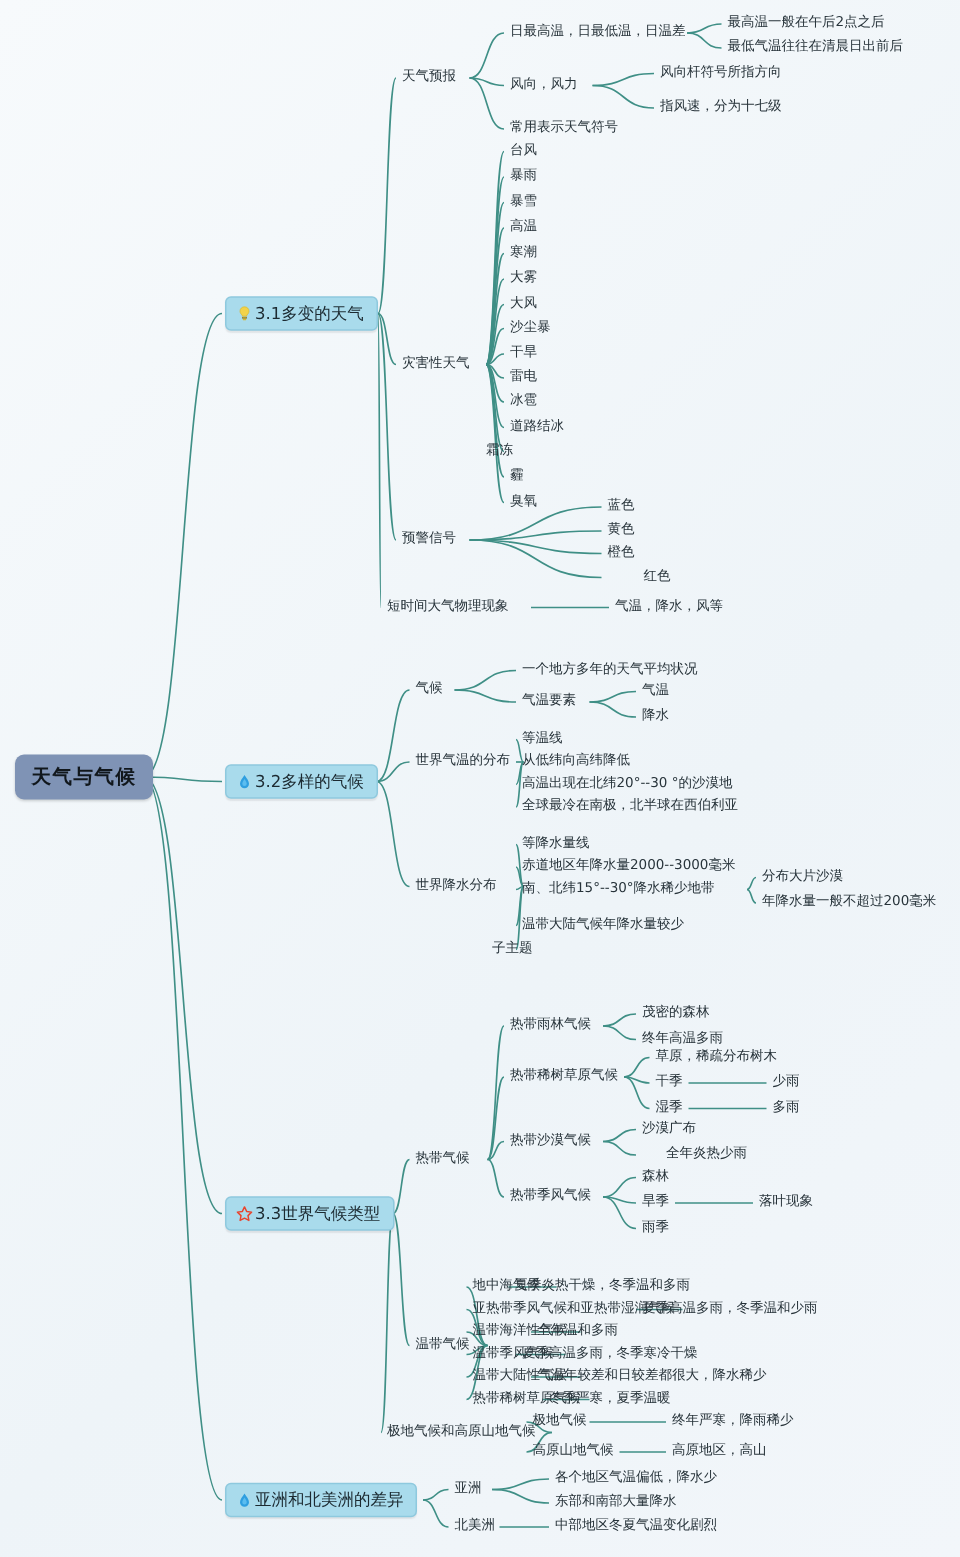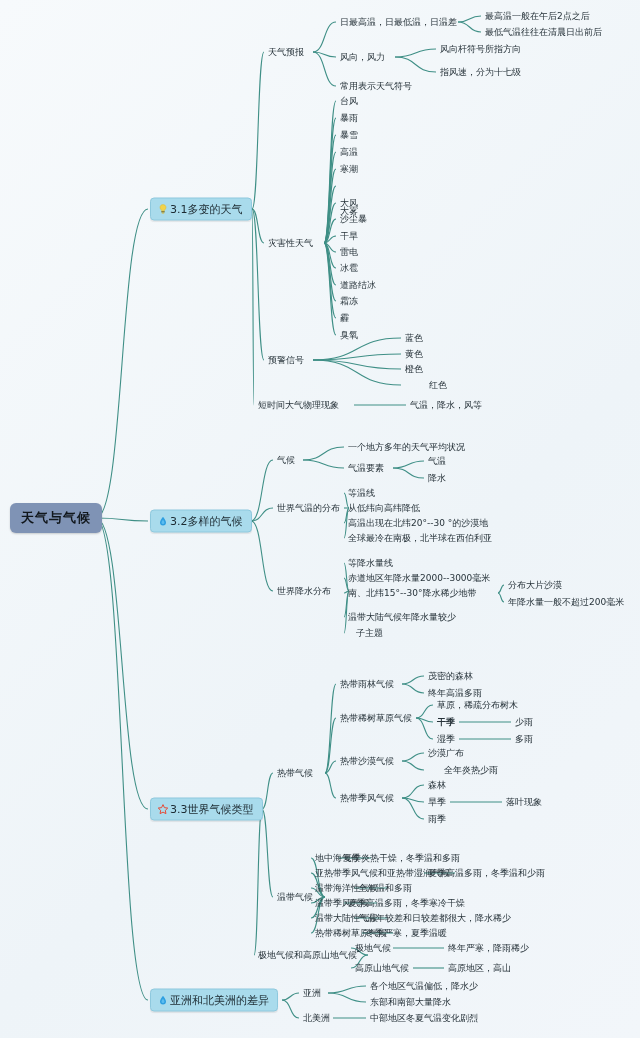--- a/index.html
+++ b/index.html
@@ -156,28 +156,28 @@
       <div class="node" style="left: 340px; top: 86px;">常用表示天气符号</div>
       <div class="node" style="left: 485px; top: 16px;">最高温一般在午后2点之后</div>
       <div class="node" style="left: 485px; top: 32px;">最低气温往往在清晨日出前后</div>
       <div class="node" style="left: 440px; top: 49px;">风向杆符号所指方向</div>
       <div class="node" style="left: 440px; top: 72px;">指风速，分为十七级</div>
       <div class="node" style="left: 340px; top: 101px;">台风</div>
       <div class="node" style="left: 340px; top: 118px;">暴雨</div>
       <div class="node" style="left: 340px; top: 135px;">暴雪</div>
       <div class="node" style="left: 340px; top: 152px;">高温</div>
       <div class="node" style="left: 340px; top: 169px;">寒潮</div>
-      <div class="node" style="left: 340px; top: 186px; margin-top: 25px;">大雾</div>
+      <div class="node" style="left: 340px; top: 186px;">大雾</div>
       <div class="node" style="left: 340px; top: 203px;">大风</div>
       <div class="node" style="left: 340px; top: 219px;">沙尘暴</div>
       <div class="node" style="left: 340px; top: 236px;">干旱</div>
       <div class="node" style="left: 340px; top: 252px;">雷电</div>
       <div class="node" style="left: 340px; top: 268px;">冰雹</div>
       <div class="node" style="left: 340px; top: 285px;">道路结冰</div>
-      <div class="node" style="left: 340px; top: 301px;">霜冻</div>
+      <div class="node" style="left: 324px; top: 301px;">霜冻</div>
       <div class="node" style="left: 340px; top: 318px;">霾</div>
       <div class="node" style="left: 340px; top: 335px;">臭氧</div>
       <div class="node" style="left: 405px; top: 338px;">蓝色</div>
       <div class="node" style="left: 405px; top: 354px;">黄色</div>
       <div class="node" style="left: 405px; top: 369px;">橙色</div>
       <div class="node" style="left: 405px; top: 385px; padding-left: 24px;">红色</div>
       <div class="node" style="left: 410px; top: 405px;">气温，降水，风等</div>
       <div class="node" style="left: 277px; top: 460px;">气候</div>
       <div class="node" style="left: 277px; top: 508px;">世界气温的分布</div>
       <div class="node" style="left: 277px; top: 591px;">世界降水分布</div>
@@ -186,34 +186,34 @@
       <div class="node" style="left: 428px; top: 461px;">气温</div>
       <div class="node" style="left: 428px; top: 478px;">降水</div>
       <div class="node" style="left: 348px; top: 493px;">等温线</div>
       <div class="node" style="left: 348px; top: 508px;">从低纬向高纬降低</div>
       <div class="node" style="left: 348px; top: 523px;">高温出现在北纬20°--30 °的沙漠地</div>
       <div class="node" style="left: 348px; top: 538px; text-align: center;">全球最冷在南极，北半球在西伯利亚</div>
       <div class="node" style="left: 348px; top: 563px;">等降水量线</div>
       <div class="node" style="left: 348px; top: 578px;">赤道地区年降水量2000--3000毫米</div>
       <div class="node" style="left: 348px; top: 593px;">南、北纬15°--30°降水稀少地带</div>
       <div class="node" style="left: 348px; top: 617px;">温带大陆气候年降水量较少</div>
-      <div class="node" style="left: 356px; top: 633px;">子主题</div>
+      <div class="node" style="left: 328px; top: 633px;">子主题</div>
       <div class="node" style="left: 508px; top: 585px;">分布大片沙漠</div>
       <div class="node" style="left: 508px; top: 602px;">年降水量一般不超过200毫米</div>
       <div class="node" style="left: 277px; top: 773px;">热带气候</div>
       <div class="node" style="left: 277px; top: 897px;">温带气候</div>
       <div class="node" style="left: 258px; top: 955px;">极地气候和高原山地气候</div>
       <div class="node" style="left: 340px; top: 684px;">热带雨林气候</div>
       <div class="node" style="left: 340px; top: 718px;">热带稀树草原气候</div>
       <div class="node" style="left: 340px; top: 761px;">热带沙漠气候</div>
       <div class="node" style="left: 340px; top: 798px;">热带季风气候</div>
       <div class="node" style="left: 428px; top: 676px;">茂密的森林</div>
       <div class="node" style="left: 428px; top: 693px;">终年高温多雨</div>
       <div class="node" style="left: 437px; top: 705px;">草原，稀疏分布树木</div>
-      <div class="node" style="left: 437px; top: 722px; font-weight: bold;">干季</div>
+      <div class="node" style="left: 437px; top: 722px;">干季</div>
       <div class="node" style="left: 437px; top: 739px;">湿季</div>
       <div class="node" style="left: 515px; top: 722px;">少雨</div>
       <div class="node" style="left: 515px; top: 739px;">多雨</div>
       <div class="node" style="left: 428px; top: 753px;">沙漠广布</div>
       <div class="node" style="left: 428px; top: 770px; margin-left: 16px;">全年炎热少雨</div>
       <div class="node" style="left: 428px; top: 785px;">森林</div>
       <div class="node" style="left: 428px; top: 802px;">旱季</div>
       <div class="node" style="left: 428px; top: 819px;">雨季</div>
       <div class="node" style="left: 506px; top: 802px;">落叶现象</div>
       <div class="node" style="left: 315px; top: 858px;">地中海气候</div>

